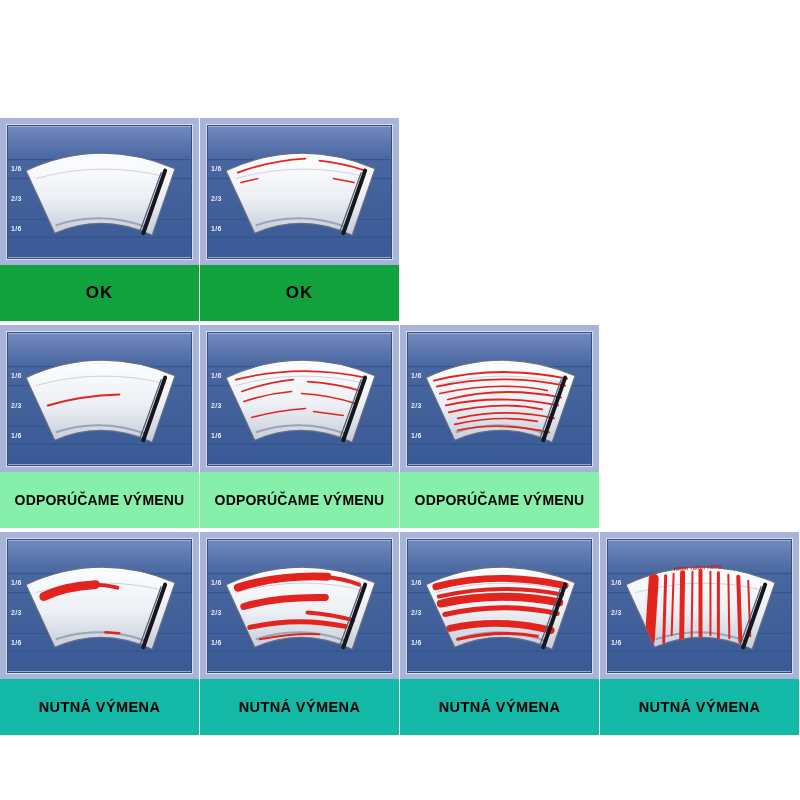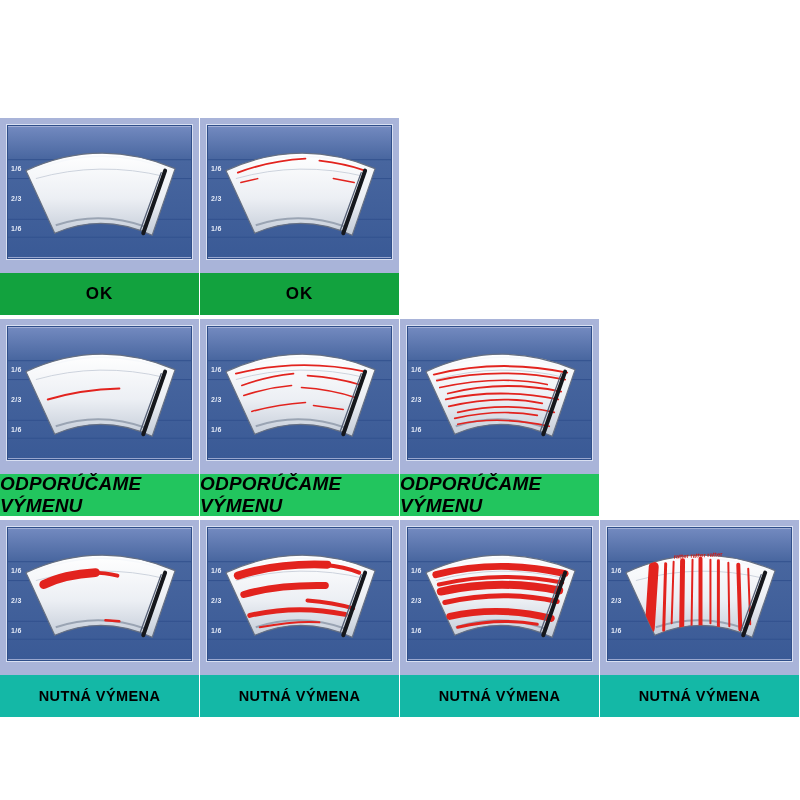--- a/index.html
+++ b/index.html
@@ -14,25 +14,25 @@
   .row .cell:last-child{border-right:1px solid #ffffff;}
   .frame{padding:7px 7px 6px 7px;}
   .panel{position:relative;border:1px solid #2f4e8a;box-shadow:0 0 0 1px #d9e0f2;}
   .panel svg{display:block;width:100%;height:132px;}
   .zone{
     position:absolute;left:3px;font-size:7px;line-height:8px;
     color:#e4eaf7;font-weight:700;letter-spacing:.3px;
   }
   .z1{top:39px}.z2{top:69px}.z3{top:99px}
   .label{
-    height:42px;display:flex;align-items:center;justify-content:center;
-    font-weight:700;color:#000;margin-top:8px;
+    height:56px;display:flex;align-items:center;justify-content:center;
+    font-weight:700;color:#000;
   }
   .label.ok{background:#12a23e;font-size:17px;letter-spacing:1px;}
-  .label.warn{background:#22c55e;font-size:19px;letter-spacing:.2px;font-style:italic;}
+  .label.warn{background:#86efac;font-size:14px;letter-spacing:.2px;}
   .label.bad{background:#14b8a6;font-size:14.5px;letter-spacing:.4px;}
   .marks path{stroke:#e2231e;fill:none;stroke-linecap:round;}
   .chatter{font-size:6px;fill:#cf1a17;font-weight:700;}
 </style>
 </head>
 <body>
 
 <svg width="0" height="0" style="position:absolute" aria-hidden="true">
   <defs>
     <linearGradient id="gPanel" x1="0" y1="0" x2="0" y2="1">

